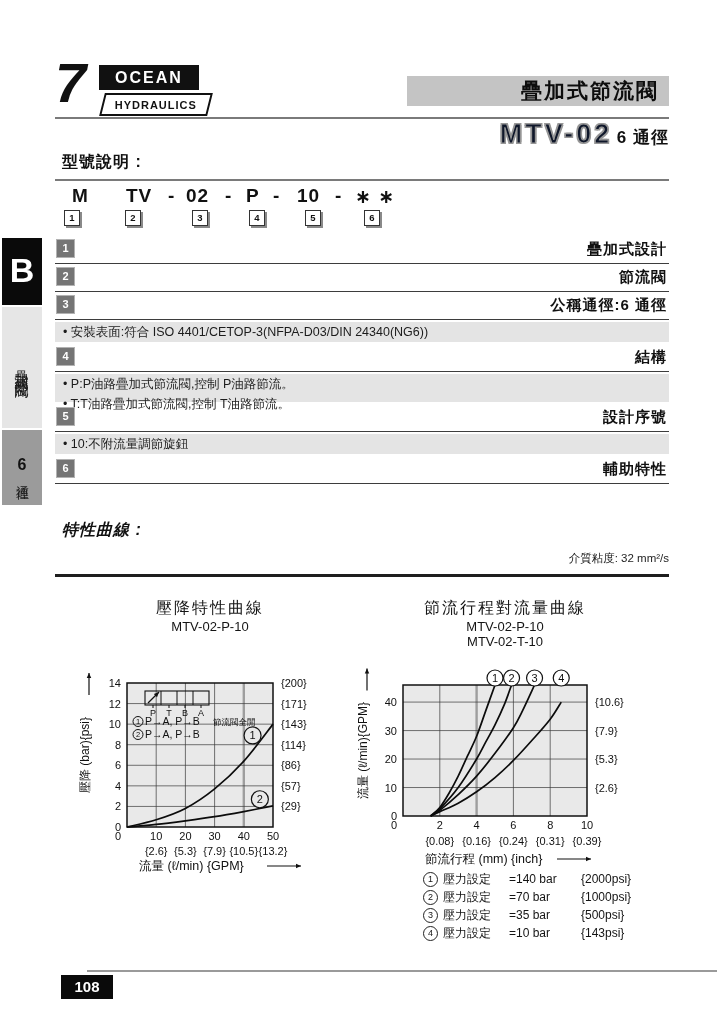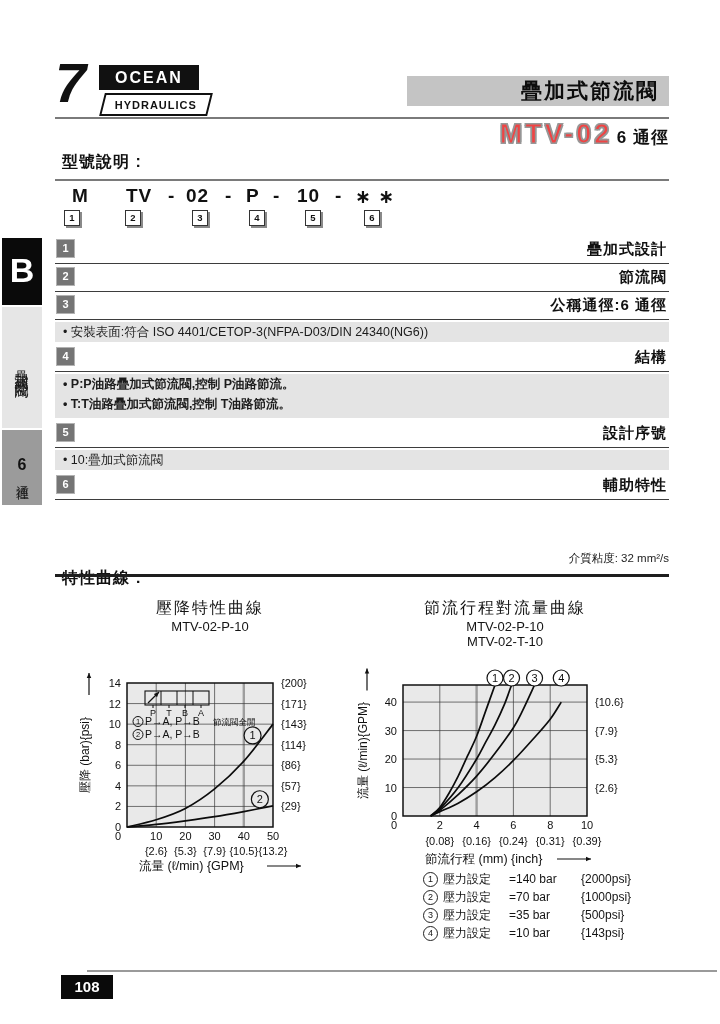--- a/index.html
+++ b/index.html
@@ -17,21 +17,21 @@
            text-align:center;}
   .hyd-box span{display:inline-block;transform:skewX(14deg);font-weight:bold;font-size:11px;
                 letter-spacing:1px;line-height:19px;}
 
   
   .banner{left:407px;top:76px;width:262px;height:30px;background:#c4c4c4;color:#0d0d0d;
           font-weight:bold;font-size:21px;line-height:30px;text-align:right;padding-right:10px;
           box-sizing:border-box;letter-spacing:2px;}
   .rule{background:#7a7a7a;height:2px;}
   .model-banner{left:330px;top:119px;width:339px;text-align:right;}
-  .model-big{font-size:27px;font-weight:bold;letter-spacing:3px;color:#ef4444;
+  .model-big{font-size:27px;font-weight:bold;letter-spacing:3px;color:#0f172a;
              -webkit-text-stroke:1.2px #969696;
              text-shadow:-1px -1px 0 #9a9a9a,1px -1px 0 #9a9a9a,-1px 1px 0 #9a9a9a,1px 1px 0 #9a9a9a;}
   .model-size{font-size:17px;font-weight:bold;color:#111;letter-spacing:1px;margin-top:36px;}
 
   .h1{font-weight:bold;font-size:16px;letter-spacing:1px;}
 
   
   .code-part{position:absolute;font-weight:bold;font-size:19px;letter-spacing:1px;}
   .digit-box{position:absolute;width:14px;height:14px;border:1px solid #333;background:#fff;
              box-shadow:2px 2px 0 rgba(40,40,40,.55);font-size:9.5px;font-weight:bold;
@@ -39,21 +39,21 @@
 
   
   #spec{left:55px;top:236px;width:614px;}
   .spec-row{position:relative;height:27px;border-bottom:1.5px solid #3d3d3d;}
   .numbox{position:absolute;left:1px;top:3px;width:17px;height:17px;background:#757575;
           border:1px solid #b2b2b2;color:#fff;font-weight:bold;font-size:11px;
           text-align:center;line-height:17px;}
   .spec-label{position:absolute;right:2px;top:4px;font-weight:bold;font-size:15px;letter-spacing:1px;}
   .spec-note{background:#e4e4e4;margin:2px 0;padding:0 8px;font-size:12.5px;color:#1c1c1c;
              line-height:20px;height:20px;}
-  .spec-note.two{height:44px;font-weight:bold;}
+  .spec-note.two{height:28px;}
   .spec-note.cols{position:relative;}
   .spec-note .col2{position:absolute;left:212px;top:0;}
 
   
   .side-tab{left:2px;top:238px;width:40px;height:67px;background:#0a0a0a;color:#fff;
             font-weight:bold;font-size:34px;text-align:center;line-height:64px;}
   .side-mid{left:2px;top:307px;width:40px;height:121px;background:#e6e6e6;
             display:flex;align-items:center;justify-content:center;}
   .v-text{writing-mode:vertical-rl;text-orientation:upright;font-size:14px;letter-spacing:3px;color:#1a1a1a;}
   .side-size{left:2px;top:430px;width:40px;height:75px;background:#9b9b9b;
@@ -140,38 +140,38 @@
     </div>
     <div class="spec-note two">
       <div>• P:P油路疊加式節流閥,控制 P油路節流。</div>
       <div>• T:T油路疊加式節流閥,控制 T油路節流。</div>
     </div>
     <div class="spec-row">
       <span class="numbox">5</span>
       <span class="spec-label">設計序號</span>
     </div>
     <div class="spec-note cols">
-      <span>• 10:疊加式節流閥</span>
+      <span>• 10:不附流量調節旋鈕</span>
     </div>
     <div class="spec-row">
       <span class="numbox">6</span>
       <span class="spec-label">輔助特性</span>
     </div>
   </div>
 
   <div class="abs side-tab">B</div>
   <div class="abs side-mid">
     <span class="v-text">疊加式節流閥</span>
   </div>
   <div class="abs side-size">
     <span class="n">6</span>
     <span class="v-text">通徑</span>
   </div>
 
-  <div class="abs h1" style="left:62px;top:568px;">特性曲線 :</div>
+  <div class="abs h1" style="left:62px;top:520px;font-style:italic;">特性曲線 :</div>
   <div class="abs visc">介質粘度: 32 mm²/s</div>
   <div class="abs" style="left:55px;top:574px;width:614px;height:2.5px;background:#1e1e1e;"></div>
 
   <div class="chart" style="left:75px;top:598px;width:270px;">
     <div class="c-title">壓降特性曲線</div>
     <div class="c-sub">MTV-02-P-10</div>
     <svg id="svg1" class="abs" style="left:0;top:54px;" width="260" height="235">
         <rect x="52" y="31" width="146" height="144" fill="#e9e9e9"></rect>
         <line x1="81.2" y1="31" x2="81.2" y2="175" stroke="#3a3a3a" stroke-width="0.7"></line>
         <line x1="110.4" y1="31" x2="110.4" y2="175" stroke="#3a3a3a" stroke-width="0.7"></line>

